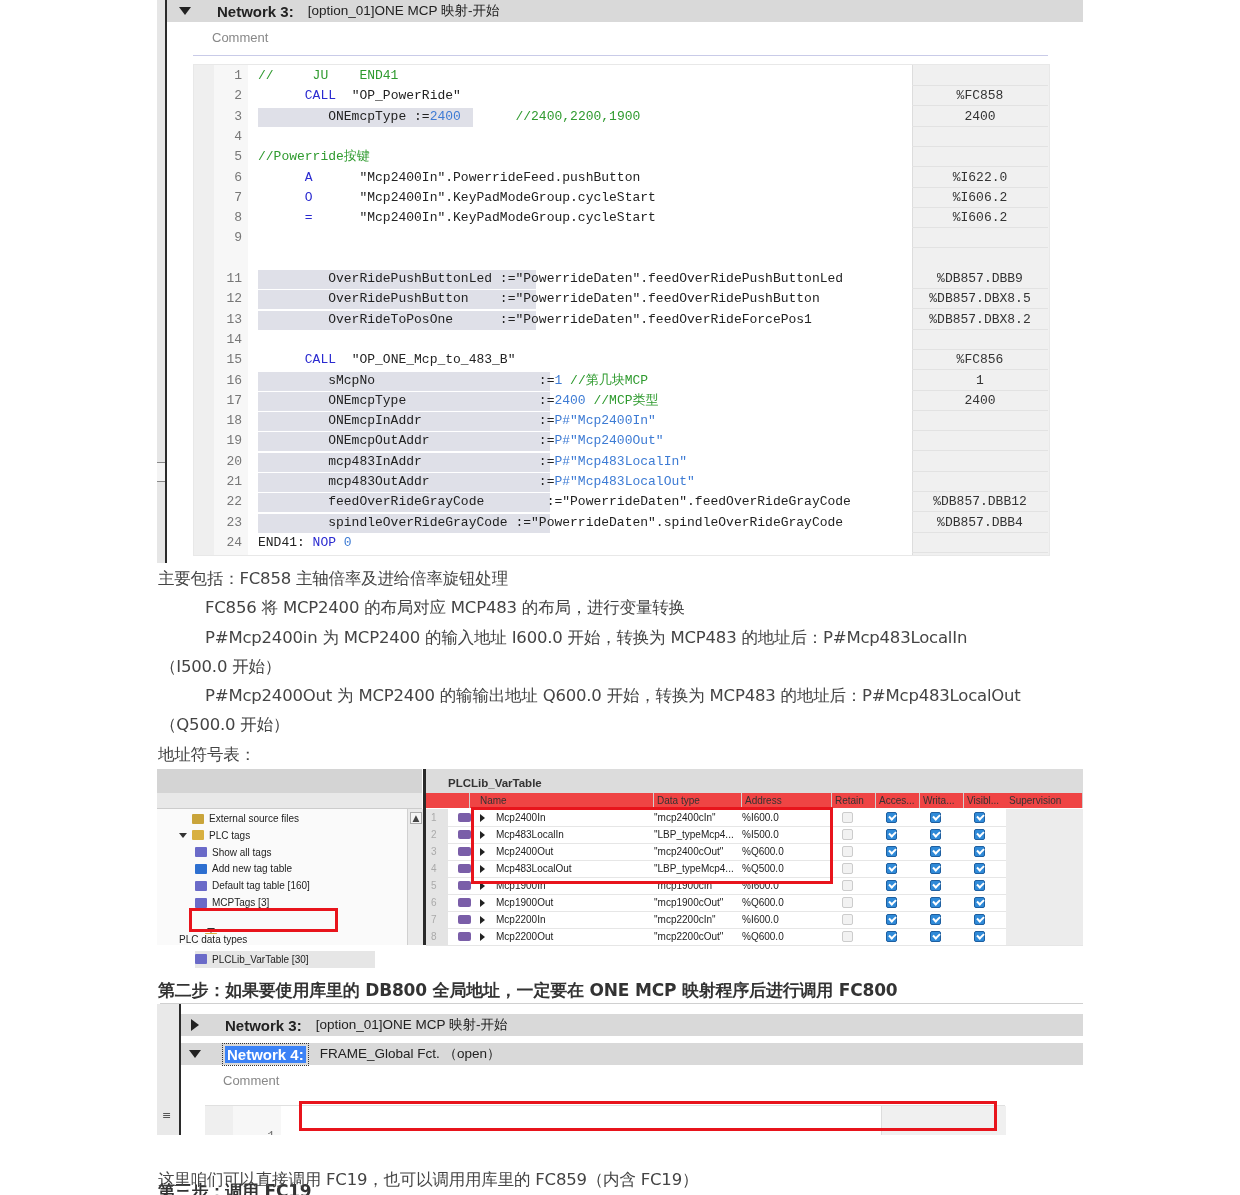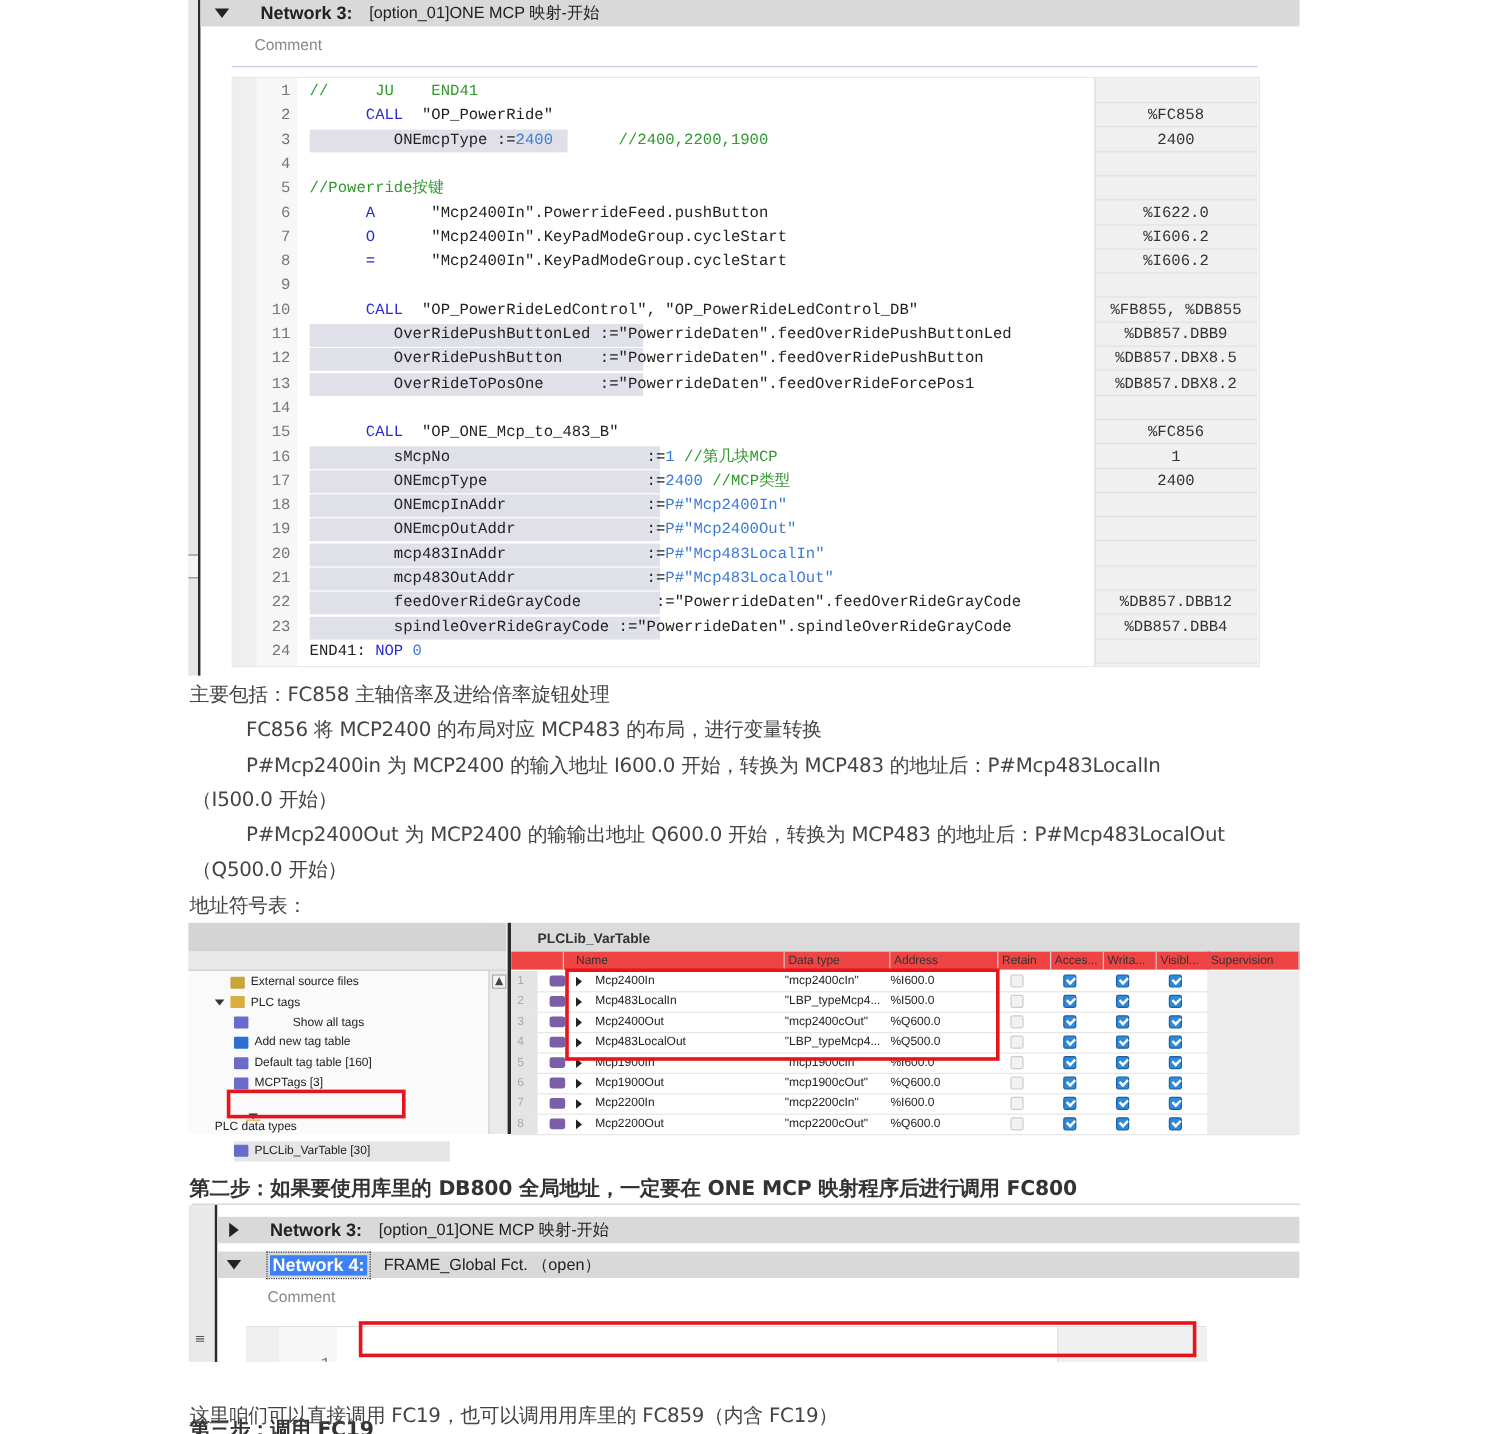--- a/index.html
+++ b/index.html
@@ -95,21 +95,20 @@
     <div class="addrcol"></div>
   <div class="cline" style="top: 1px;"><span class="ln">1</span><span class="tx"><span class="cm">//     </span><span class="cm">JU    END41</span></span><span class="ad"></span></div>
       <div class="cline" style="top: 21.3px;"><span class="ln">2</span><span class="tx"><span>      </span><span class="kw">CALL</span><span>  "OP_PowerRide"</span></span><span class="ad">%FC858</span></div>
       <div class="cline" style="top: 41.6px;"><div class="hl" style="width: 215px;"></div><span class="ln">3</span><span class="tx"><span>         ONEmcpType :=</span><span class="num">2400</span><span>       </span><span class="cm">//2400,2200,1900</span></span><span class="ad">2400</span></div>
       <div class="cline" style="top: 61.9px;"><span class="ln">4</span><span class="tx"></span><span class="ad"></span></div>
       <div class="cline" style="top: 82.2px;"><span class="ln">5</span><span class="tx"><span class="cm">//Powerride按键</span></span><span class="ad"></span></div>
       <div class="cline" style="top: 102.5px;"><span class="ln">6</span><span class="tx"><span>      </span><span class="kw">A</span><span>      "Mcp2400In".PowerrideFeed.pushButton</span></span><span class="ad">%I622.0</span></div>
       <div class="cline" style="top: 122.8px;"><span class="ln">7</span><span class="tx"><span>      </span><span class="kw">O</span><span>      "Mcp2400In".KeyPadModeGroup.cycleStart</span></span><span class="ad">%I606.2</span></div>
       <div class="cline" style="top: 143.1px;"><span class="ln">8</span><span class="tx"><span>      </span><span class="kw">=</span><span>      "Mcp2400In".KeyPadModeGroup.cycleStart</span></span><span class="ad">%I606.2</span></div>
       <div class="cline" style="top: 163.4px;"><span class="ln">9</span><span class="tx"></span><span class="ad"></span></div>
-      <div class="cline" style="top: 183.7px;"><span class="ln">10</span><span class="tx"><span>      </span><span class="kw">CALL</span><span>  "OP_PowerRideLedControl", "OP_PowerRideLedControl_DB"</span></span><span class="ad">%FB855, %DB855</span></div>
       <div class="cline" style="top: 204px;"><div class="hl" style="width: 278px;"></div><span class="ln">11</span><span class="tx"><span>         OverRidePushButtonLed :="PowerrideDaten".feedOverRidePushButtonLed</span></span><span class="ad">%DB857.DBB9</span></div>
       <div class="cline" style="top: 224.3px;"><div class="hl" style="width: 278px;"></div><span class="ln">12</span><span class="tx"><span>         OverRidePushButton    :="PowerrideDaten".feedOverRidePushButton</span></span><span class="ad">%DB857.DBX8.5</span></div>
       <div class="cline" style="top: 244.6px;"><div class="hl" style="width: 278px;"></div><span class="ln">13</span><span class="tx"><span>         OverRideToPosOne      :="PowerrideDaten".feedOverRideForcePos1</span></span><span class="ad">%DB857.DBX8.2</span></div>
       <div class="cline" style="top: 264.9px;"><span class="ln">14</span><span class="tx"></span><span class="ad"></span></div>
       <div class="cline" style="top: 285.2px;"><span class="ln">15</span><span class="tx"><span>      </span><span class="kw">CALL</span><span>  "OP_ONE_Mcp_to_483_B"</span></span><span class="ad">%FC856</span></div>
       <div class="cline" style="top: 305.5px;"><div class="hl" style="width: 292px;"></div><span class="ln">16</span><span class="tx"><span>         sMcpNo                     :=</span><span class="num">1</span><span> </span><span class="cm">//第几块MCP</span></span><span class="ad">1</span></div>
       <div class="cline" style="top: 325.8px;"><div class="hl" style="width: 292px;"></div><span class="ln">17</span><span class="tx"><span>         ONEmcpType                 :=</span><span class="num">2400</span><span> </span><span class="cm">//MCP类型</span></span><span class="ad">2400</span></div>
       <div class="cline" style="top: 346.1px;"><div class="hl" style="width: 292px;"></div><span class="ln">18</span><span class="tx"><span>         ONEmcpInAddr               :=</span><span class="num">P#"Mcp2400In"</span></span><span class="ad"></span></div>
       <div class="cline" style="top: 366.4px;"><div class="hl" style="width: 292px;"></div><span class="ln">19</span><span class="tx"><span>         ONEmcpOutAddr              :=</span><span class="num">P#"Mcp2400Out"</span></span><span class="ad"></span></div>
       <div class="cline" style="top: 386.7px;"><div class="hl" style="width: 292px;"></div><span class="ln">20</span><span class="tx"><span>         mcp483InAddr               :=</span><span class="num">P#"Mcp483LocalIn"</span></span><span class="ad"></span></div>
@@ -136,21 +135,21 @@
         <div class="tree-item" style="top: 41px; left: 22px;">
           <span style="width: 13px; display: inline-block;"></span>
           <span class="ti" style="background: rgb(201, 164, 58);"></span>
           <span>External source files</span>
         </div>
         <div class="tree-item" style="top: 57.8px; left: 22px;">
           <span class="exp"></span>
           <span class="ti" style="background: rgb(216, 176, 64);"></span>
           <span>PLC tags</span>
         </div>
-        <div class="tree-item" style="top: 74.6px; left: 38px; gap: 32px;">
+        <div class="tree-item" style="top: 74.6px; left: 38px;">
           <span class="ti" style="background: rgb(106, 106, 200);"></span>
           <span>Show all tags</span>
         </div>
         <div class="tree-item" style="top: 91.4px; left: 38px;">
           <span class="ti" style="background: rgb(45, 111, 208);"></span>
           <span>Add new tag table</span>
         </div>
         <div class="tree-item" style="top: 108.2px; left: 38px;">
           <span class="ti" style="background: rgb(106, 106, 200);"></span>
           <span>Default tag table [160]</span>

